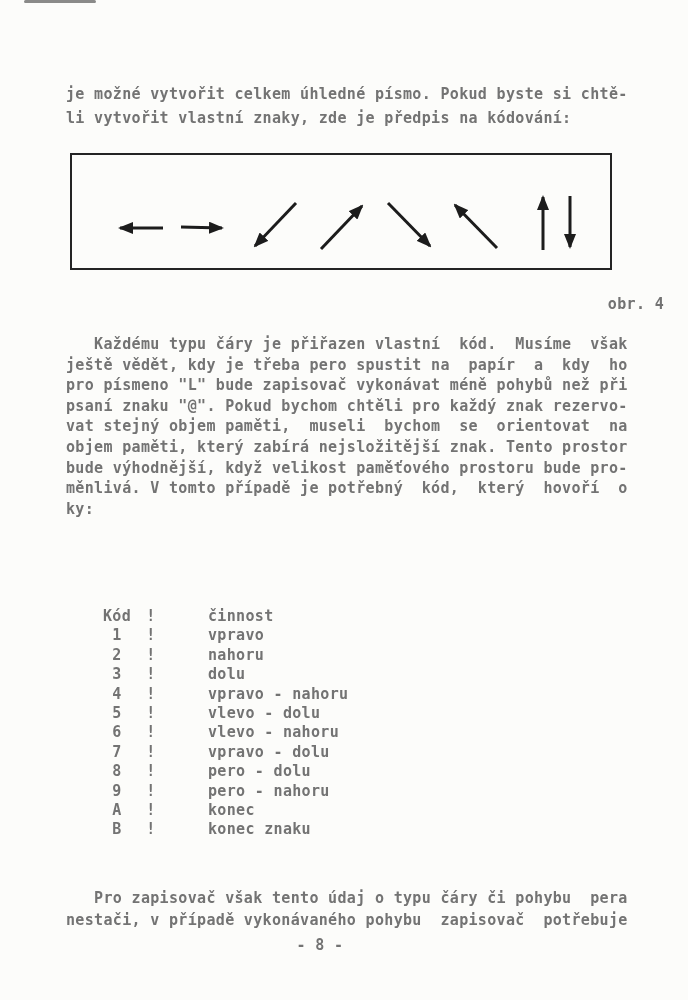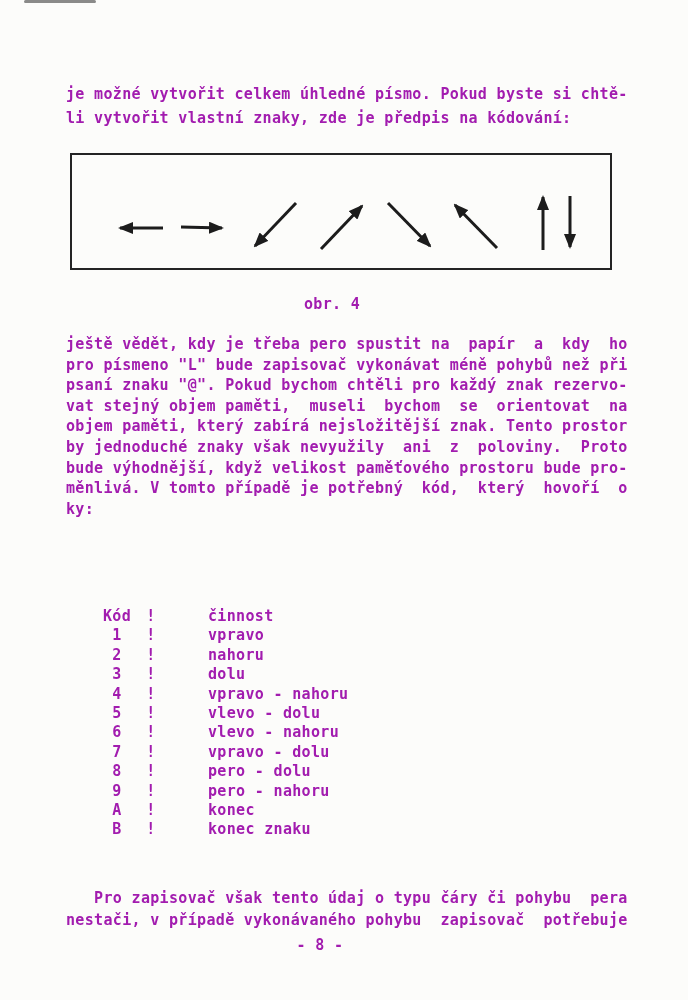--- a/index.html
+++ b/index.html
@@ -4,21 +4,21 @@
 <style>
   html,body{margin:0;padding:0;}
   body{
     width:688px;height:1000px;
     background:#f4f4f2;
     font-family:"DejaVu Sans Mono","Liberation Mono",monospace;
   }
   .page{
     position:relative;width:688px;height:1000px;
     background:#fcfcfa;
-    color:#a21caf;
+    color:#737373;
     font-weight:700;
     overflow:hidden;
   }
   .mono-line{
     white-space:pre;
     font-size:15px;
     letter-spacing:0.33px;
   }
   .scan-smudge{
     position:absolute;top:0;left:24px;width:72px;height:3px;
@@ -27,21 +27,21 @@
   }
   #para1{position:absolute;top:83px;left:66px;line-height:23.5px;}
   #figure{
     position:absolute;top:153px;left:70px;
     width:538px;height:113px;
     border:2px solid #242424;
     background:#fcfcfa;
   }
   #figure svg{display:block;width:538px;height:113px;}
   .arrow-stroke{stroke:#1c1c1c;stroke-width:3;fill:none;}
-  #caption{position:absolute;top:295px;left:0;width:664px;text-align:center;}
+  #caption{position:absolute;top:295px;left:0;width:664px;text-align:right;}
   #para2{position:absolute;top:334px;left:66px;line-height:20.6px;}
   #codes-table{position:absolute;top:607px;left:94px;line-height:19.4px;font-size:15px;letter-spacing:0.33px;}
   .trow{display:flex;}
   .t-code{width:46px;text-align:center;white-space:pre;}
   .t-sep{width:14px;text-align:center;margin-left:4px;white-space:pre;}
   .t-act{margin-left:50px;white-space:pre;}
   #para3{position:absolute;top:887px;left:66px;line-height:22px;}
   #pagenum{position:absolute;top:936px;left:0;width:640px;text-align:center;}
 </style>
 </head>
@@ -70,26 +70,26 @@
       <line class="arrow-stroke" x1="316" y1="48" x2="358" y2="91" marker-end="url(#ah)"></line>
       <line class="arrow-stroke" x1="425" y1="93" x2="383" y2="50" marker-end="url(#ah)"></line>
       <line class="arrow-stroke" x1="471" y1="95" x2="471" y2="42" marker-end="url(#ah)"></line>
       <line class="arrow-stroke" x1="498" y1="41" x2="498" y2="92" marker-end="url(#ah)"></line>
     </svg>
   </div>
 
   <div id="caption" class="mono-line">obr. 4</div>
 
   <div id="para2">
+    <div class="mono-line">   Každému typu čáry je přiřazen vlastní  kód.  Musíme  však</div>
     <div class="mono-line">ještě vědět, kdy je třeba pero spustit na  papír  a  kdy  ho</div>
     <div class="mono-line">pro písmeno "L" bude zapisovač vykonávat méně pohybů než při</div>
     <div class="mono-line">psaní znaku "@". Pokud bychom chtěli pro každý znak rezervo-</div>
     <div class="mono-line">vat stejný objem paměti,  museli  bychom  se  orientovat  na</div>
     <div class="mono-line">objem paměti, který zabírá nejsložitější znak. Tento prostor</div>
-    <div class="mono-line">by jednoduché znaky však nevyužily  ani  z  poloviny.  Proto</div>
     <div class="mono-line">bude výhodnější, když velikost paměťového prostoru bude pro-</div>
     <div class="mono-line">měnlivá. V tomto případě je potřebný  kód,  který  hovoří  o</div>
     <div class="mono-line">ky:</div>
   </div>
 
   <div id="codes-table">
     <div class="trow">
       <span class="t-code">Kód</span>
       <span class="t-sep">!</span>
       <span class="t-act">činnost</span>

